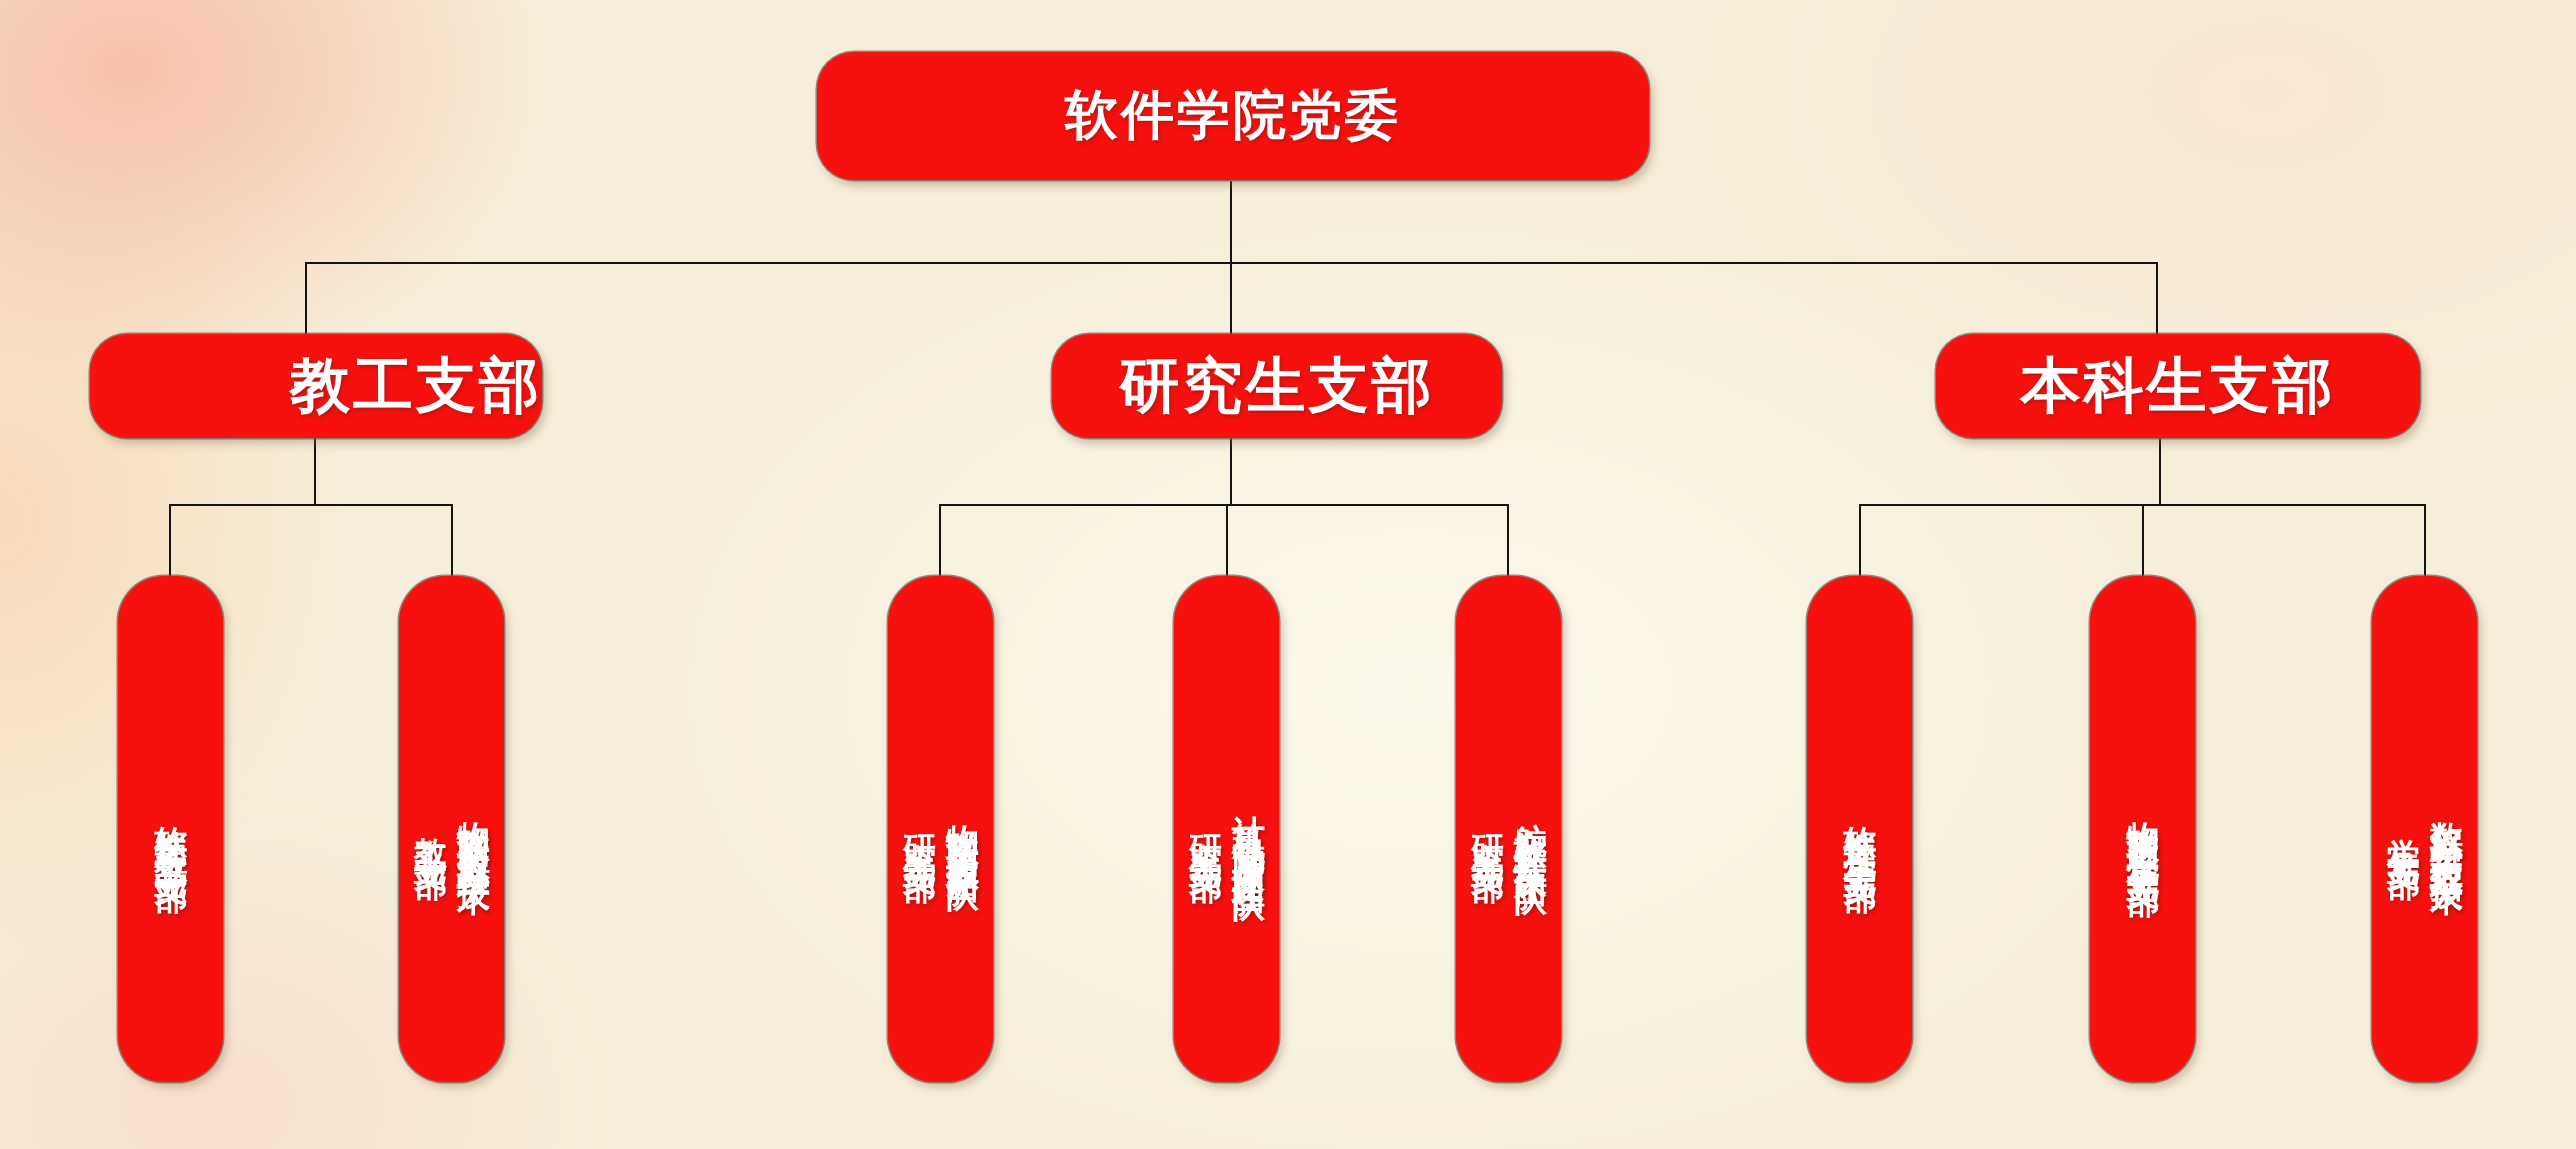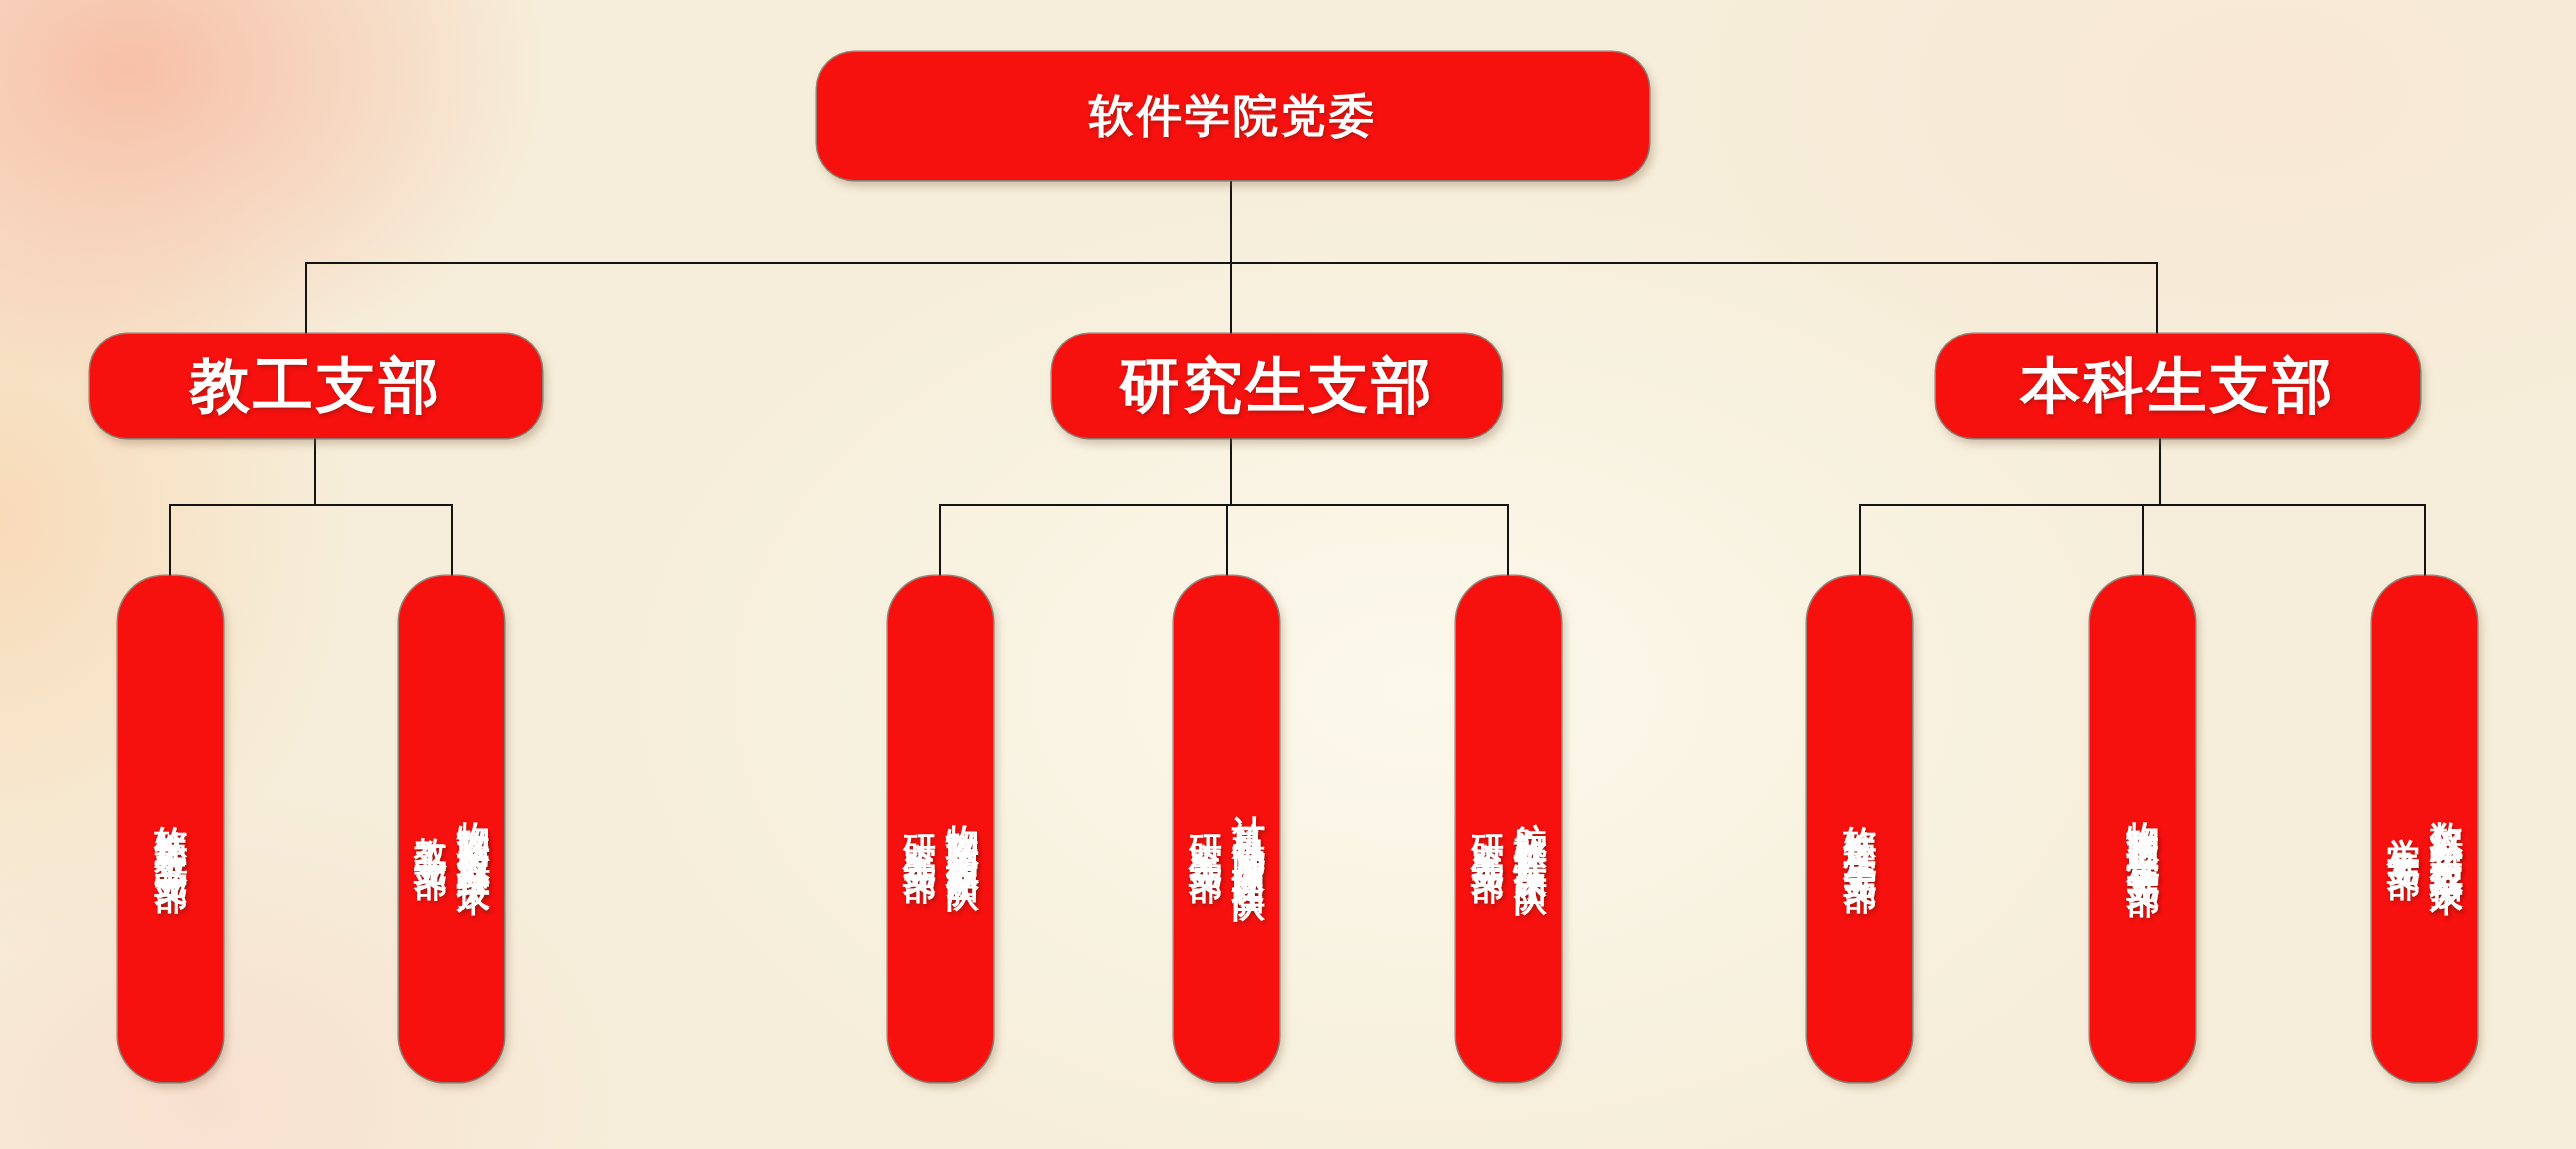--- a/index.html
+++ b/index.html
@@ -24,23 +24,23 @@
     background:#f6100e;
     color:#ffffff;
     font-weight:700;
     display:flex;
     align-items:center;
     justify-content:center;
     box-shadow:0 0 0 1.5px rgba(100,92,82,.7), 3.7px 5.2px 9px rgba(135,98,72,.35);
     text-shadow:1.5px 2.2px 3.7px rgba(88,34,22,.42);
   }
   .hbox{border-radius:37px;}
-  .root-box{left:817px;top:52px;width:832px;height:128px;font-size:45px;letter-spacing:3px;}
+  .root-box{left:817px;top:52px;width:832px;height:128px;font-size:53px;letter-spacing:3px;}
   .l2-box{top:334px;height:104px;font-size:60px;letter-spacing:3px;}
-  .l2-0{left:90px;width:452px;}
+  .l2-0{left:90px;width:452px;justify-content:flex-end;}
   .l2-1{left:1007px;width:450px;margin-left:45px;}
   .l2-2{left:1936px;width:484px;}
   .leaf{
     top:576px;height:506px;width:105px;
     border-radius:46px;
   }
   .leaf-0-0{left:118px;}  .leaf-0-1{left:399px;}
   .leaf-1-0{left:888px;} .leaf-1-1{left:1174px;} .leaf-1-2{left:1456px;}
   .leaf-2-0{left:1807px;} .leaf-2-1{left:2090px;} .leaf-2-2{left:2372px;}
   .vtext{

